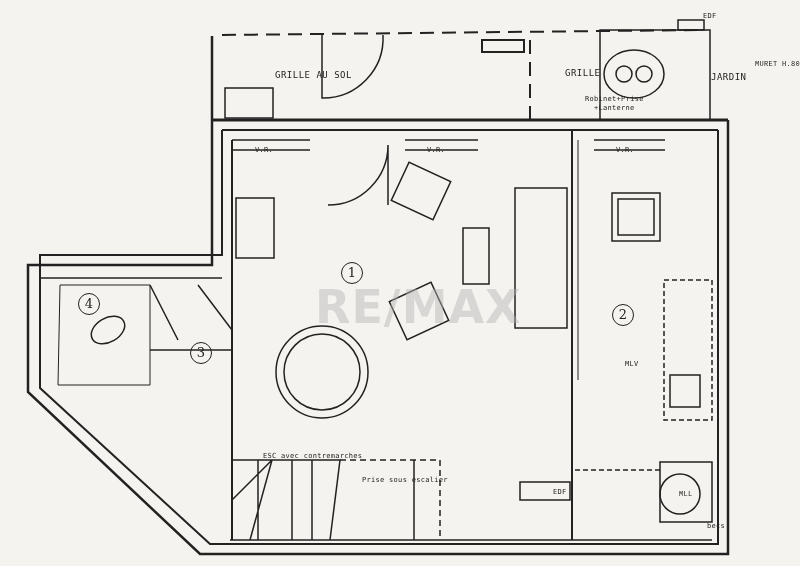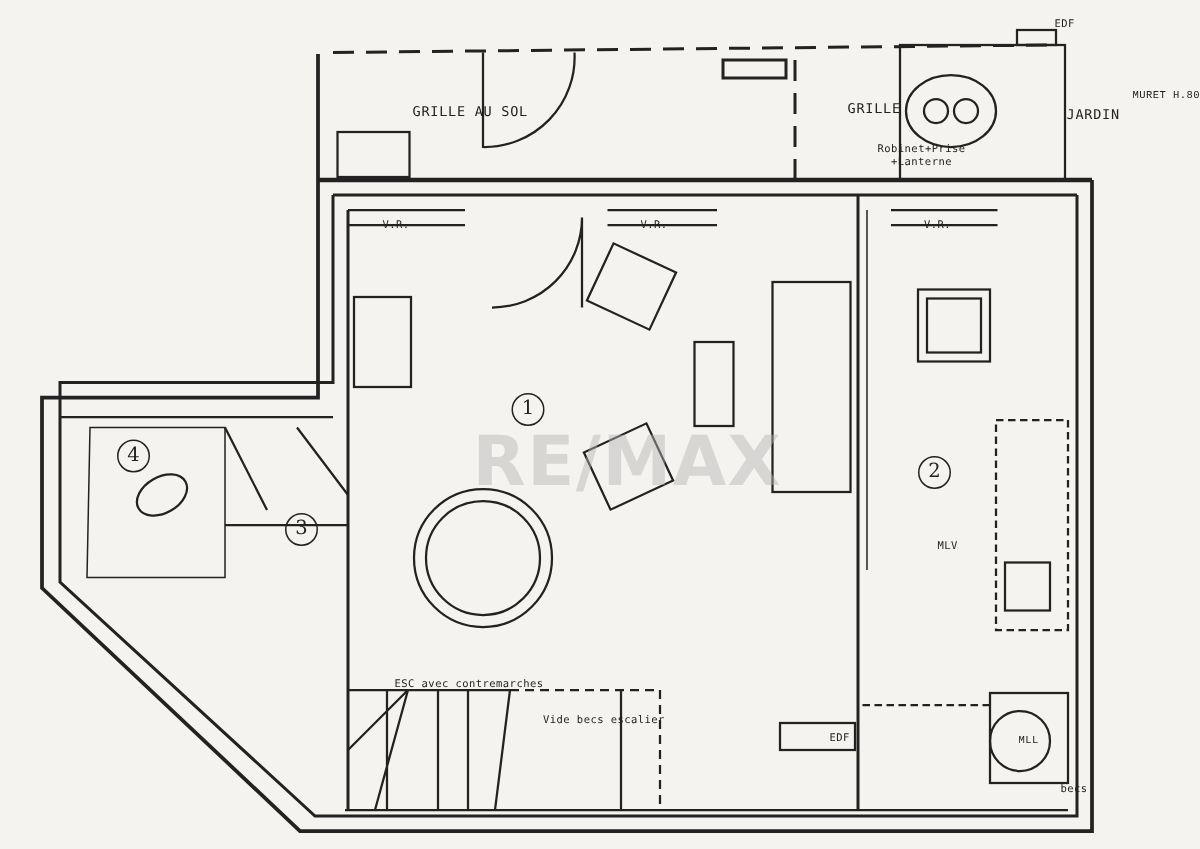--- a/index.html
+++ b/index.html
@@ -97,17 +97,17 @@
 <div class="lbl" style="left:546px;top:68px;">GRILLE</div>
 <div class="lbl" style="left:676px;top:72px;margin-left:16px;">JARDIN</div>
 <div class="lbl sm" style="left:684px;top:12px;">EDF</div>
 <div class="lbl sm" style="left:736px;top:60px;font-family:Liberation Mono, monospace;">MURET H.80</div>
 <div class="lbl sm" style="left:566px;top:95px;">Robinet+Prise</div>
 <div class="lbl sm" style="left:575px;top:104px;">+Lanterne</div>
 <div class="lbl sm" style="left:236px;top:146px;">V.R.</div>
 <div class="lbl sm" style="left:408px;top:146px;">V.R.</div>
 <div class="lbl sm" style="left:597px;top:146px;">V.R.</div>
 <div class="lbl sm" style="left:244px;top:452px;">ESC avec contremarches</div>
-<div class="lbl sm" style="left:343px;top:476px;">Vide becs escalier</div>
+<div class="lbl sm" style="left:343px;top:476px;">Prise sous escalier</div>
 <div class="lbl sm" style="left:534px;top:488px;">EDF</div>
 <div class="lbl sm" style="left:660px;top:490px;font-family:Liberation Mono, monospace;">MLL</div>
 <div class="lbl sm" style="left:688px;top:490px;margin-top:32px;">becs</div>
 <div class="lbl sm" style="left:606px;top:360px;">MLV</div>
 
 </body></html>

